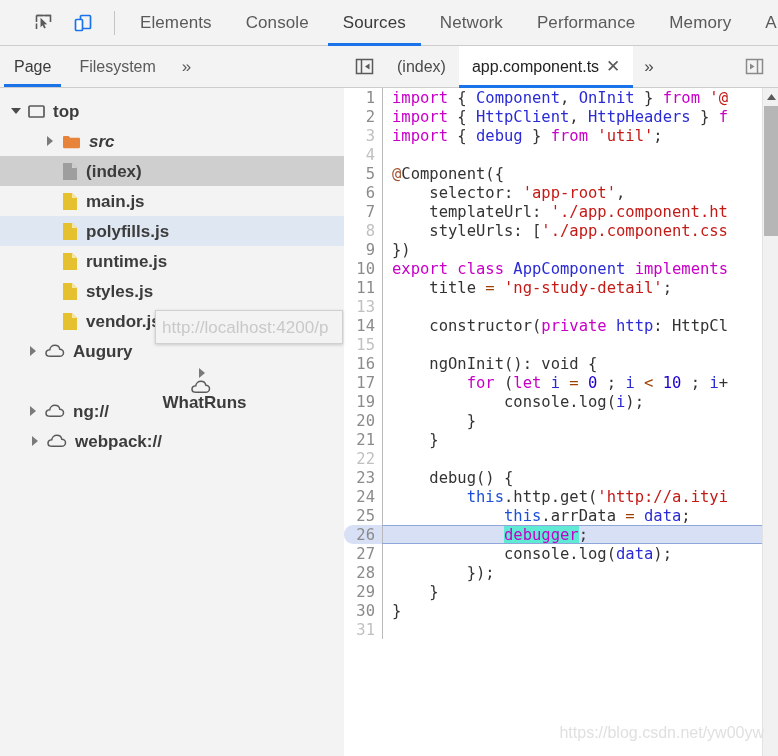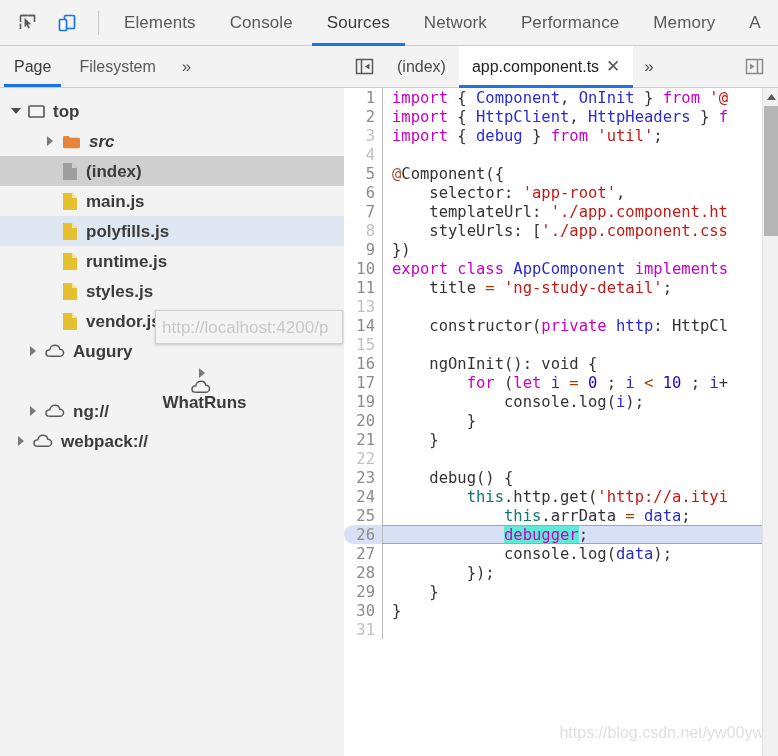--- a/index.html
+++ b/index.html
@@ -12,21 +12,21 @@
     -webkit-font-smoothing: antialiased;
   }
 
   #app { position: relative; width: 778px; height: 756px; background:#f3f3f3; }
 
   
   .toolbar {
     position: absolute; left:0; top:0; width:778px; height:46px;
     background:#f3f3f3;
     border-bottom:1px solid #cdcdcd;
-    display:flex; align-items:center;
+    display:flex; align-items:center;padding-left:16px;
   }
   .tb-icons { display:flex; align-items:center; padding-left:12px; gap:10px; height:100%; }
   .tb-icon { width:30px; height:28px; display:flex; align-items:center; justify-content:center; cursor:pointer; }
   .tb-divider { width:1px; height:24px; background:#c4c4c4; margin:0 8px 0 6px; }
 
   .tabs { display:flex; align-items:stretch; height:100%; }
   .tab {
     position:relative;
     display:flex; align-items:center;
     padding:0 17px;
@@ -155,21 +155,21 @@
   .lnum {
     flex:0 0 auto; width:38px; text-align:right; padding-right:7px;
     color:#8b8b8b; user-select:none;
   }
   .lnum.dim { color:#c0c0c0; }
   .gutbar { flex:0 0 auto; width:1px; height:19px; background:#b9b9b9; margin-right:9px; }
   .ctext { flex:1 1 auto; overflow:hidden; position:relative; }
 
   
   .k  { color:#c700c7; }              
-  .k2 { color:#0f766e; }              
+  .k2 { color:#1d4ed8; }              
   .id { color:#2b2bd6; }              
   .s  { color:#c41a16; }              
   .n  { color:#1c00cf; }              
   .c  { color:#007400; font-style:italic; } 
   .d  { color:#a0522d; }              
   .p  { color:#333; }                 
   .op { color:#a04000; }              
 
   .sel-token { background:#5eead4; }
   .caret {
@@ -370,21 +370,21 @@
       <div class="trow" style="padding-left:27px;">
         <span class="twist closed"></span>
         <span class="ico">
           <svg width="20" height="14" viewBox="0 0 20 14">
               <path d="M5.2 12.3h9.3c2.3 0 4-1.6 4-3.6 0-1.9-1.6-3.5-3.7-3.5-.5-2.3-2.5-3.9-4.9-3.9-2.6 0-4.8 1.9-5.1 4.4C2.4 5.9 1 7.4 1 9.2c0 1.8 1.6 3.1 4.2 3.1z" fill="none" stroke="#5a5a5a" stroke-width="1.5"></path>
             </svg>
         </span>
         <span class="tlabel">ng://</span>
       </div>
 
-      <div class="trow" style="padding-left:15px;">
+      <div class="trow" style="padding-left:29px;">
         <span class="twist closed"></span>
         <span class="ico">
           <svg width="20" height="14" viewBox="0 0 20 14">
               <path d="M5.2 12.3h9.3c2.3 0 4-1.6 4-3.6 0-1.9-1.6-3.5-3.7-3.5-.5-2.3-2.5-3.9-4.9-3.9-2.6 0-4.8 1.9-5.1 4.4C2.4 5.9 1 7.4 1 9.2c0 1.8 1.6 3.1 4.2 3.1z" fill="none" stroke="#5a5a5a" stroke-width="1.5"></path>
             </svg>
         </span>
         <span class="tlabel">webpack://</span>
       </div>
 
     </div>

